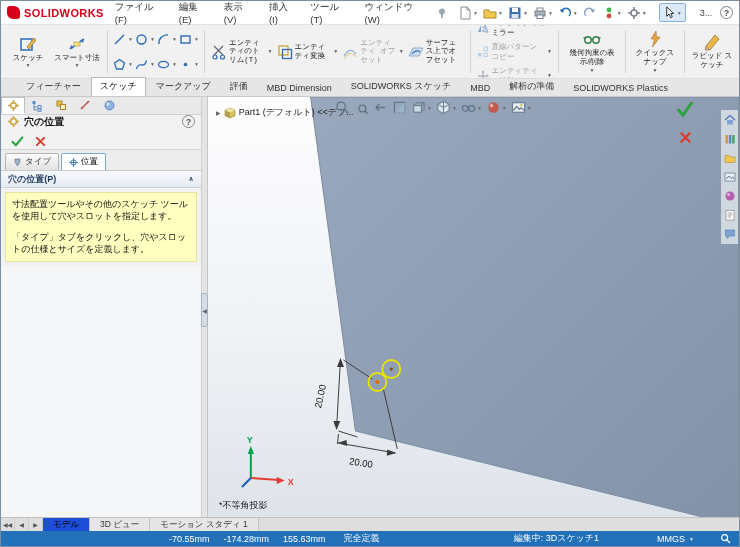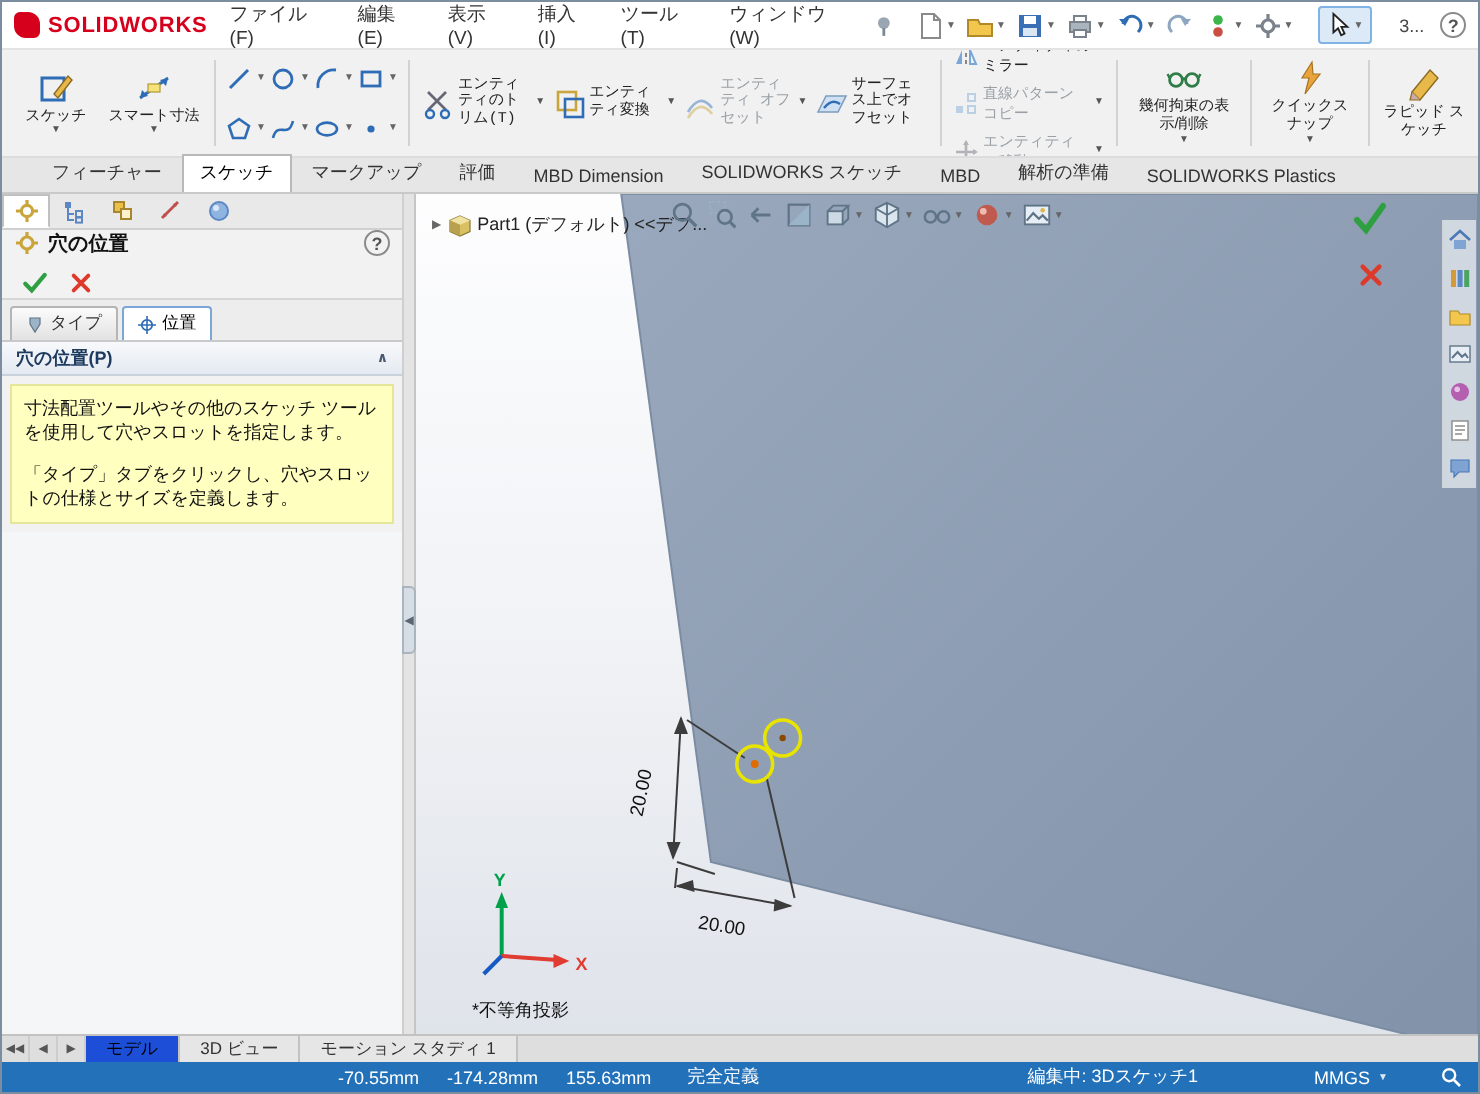--- a/index.html
+++ b/index.html
@@ -92,21 +92,21 @@
   .hudbtn { display:flex; align-items:center; padding:1px; border-radius:2px; }
   .hudbtn svg { width:15px; height:15px; }
   .confirm { position:absolute; right:44px; top:2px; display:flex; flex-direction:column; align-items:center; gap:9px; }
   .confirm .cbtn { padding:1px; border-radius:2px; }
   .confirm svg.ok { width:18px; height:18px; }
   .confirm svg.no { width:13px; height:13px; }
   .taskpane { position:absolute; right:1px; top:13px; display:flex; flex-direction:column; gap:5px; padding:3px 1px;
               border-left:1px solid #d0d5db; background:rgba(245,247,249,.65); }
   .tpbtn { width:14px; height:14px; display:flex; align-items:center; justify-content:center; }
   .tpbtn svg { width:12px; height:12px; }
-  .view-name { position:absolute; left:28px; bottom:5px; font-size:9px; color:#111; }
+  .view-name { position:absolute; left:11px; bottom:5px; font-size:9px; color:#111; }
   .dimtext { font-size:9.5px; fill:#111; }
   .axislabel { font-size:9px; font-weight:bold; }
 
   
   .modeltabs { height:14px; flex:0 0 14px; background:#dedede; display:flex; align-items:stretch; border-top:1px solid #c2c2c2; }
   .mt-nav { width:14px; display:flex; align-items:center; justify-content:center; font-size:6px; color:#555; border-right:1px solid #cdcdcd; }
   .mtab { display:flex; align-items:center; padding:0 10px; font-size:8.5px; color:#333; border-right:1px solid #c2c2c2; background:#e6e6e6; }
   .mtab.active { background:#1d4ed8; color:#000; }
   .statusbar { height:15px; flex:0 0 15px; background:#2372b9; color:#fff; display:flex; align-items:center; font-size:9px; padding:0 8px; }
   .sb-coords { margin-left:160px; display:flex; gap:14px; }

